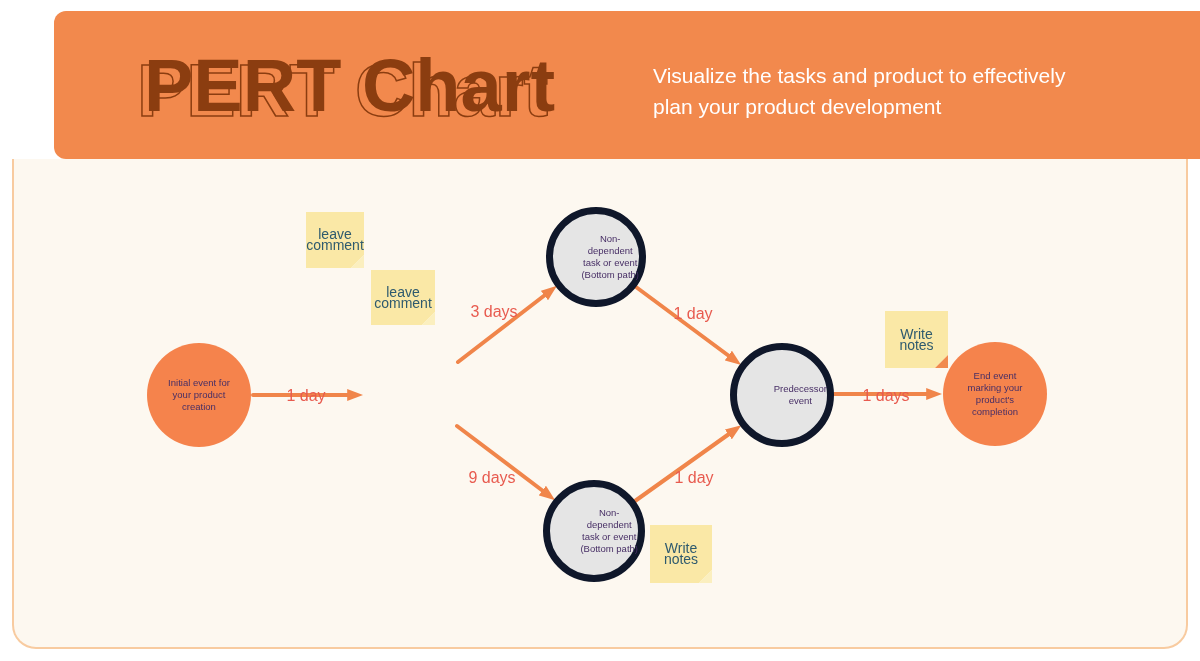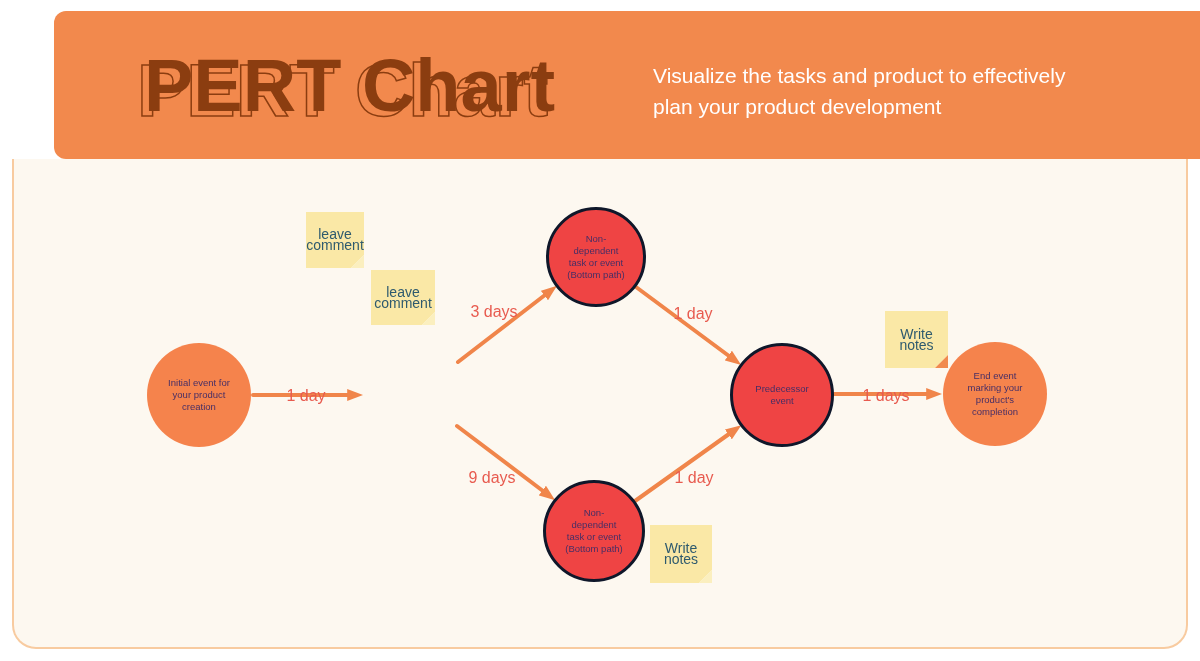--- a/index.html
+++ b/index.html
@@ -33,21 +33,21 @@
     border-radius:0 0 24px 24px;
   }
   .edges-svg { position:absolute; left:0; top:0; width:1200px; height:661px; }
   
   .node {
     position:absolute; border-radius:50%; box-sizing:border-box;
     display:flex; align-items:center; justify-content:center; text-align:center;
     font-size:9.5px; line-height:12px; color:#472E65; cursor:default;
   }
   .node.primary   { background:#F5834C; }
-  .node.secondary { background:#ef4444; border:3px solid #0f172a; }
+  .node.secondary { background:#e5e5e5; border:7px solid #0f172a;justify-content:flex-end; }
   .node .node-label { white-space:pre-line; }
   
   .edge-label {
     position:absolute; transform:translate(-50%,-50%);
     font-size:16px; color:#E85B4F; white-space:nowrap;
   }
   
   .note-wrap { position:absolute; }
   .note-body {
     position:absolute; inset:0; background:#FAE8A6;

